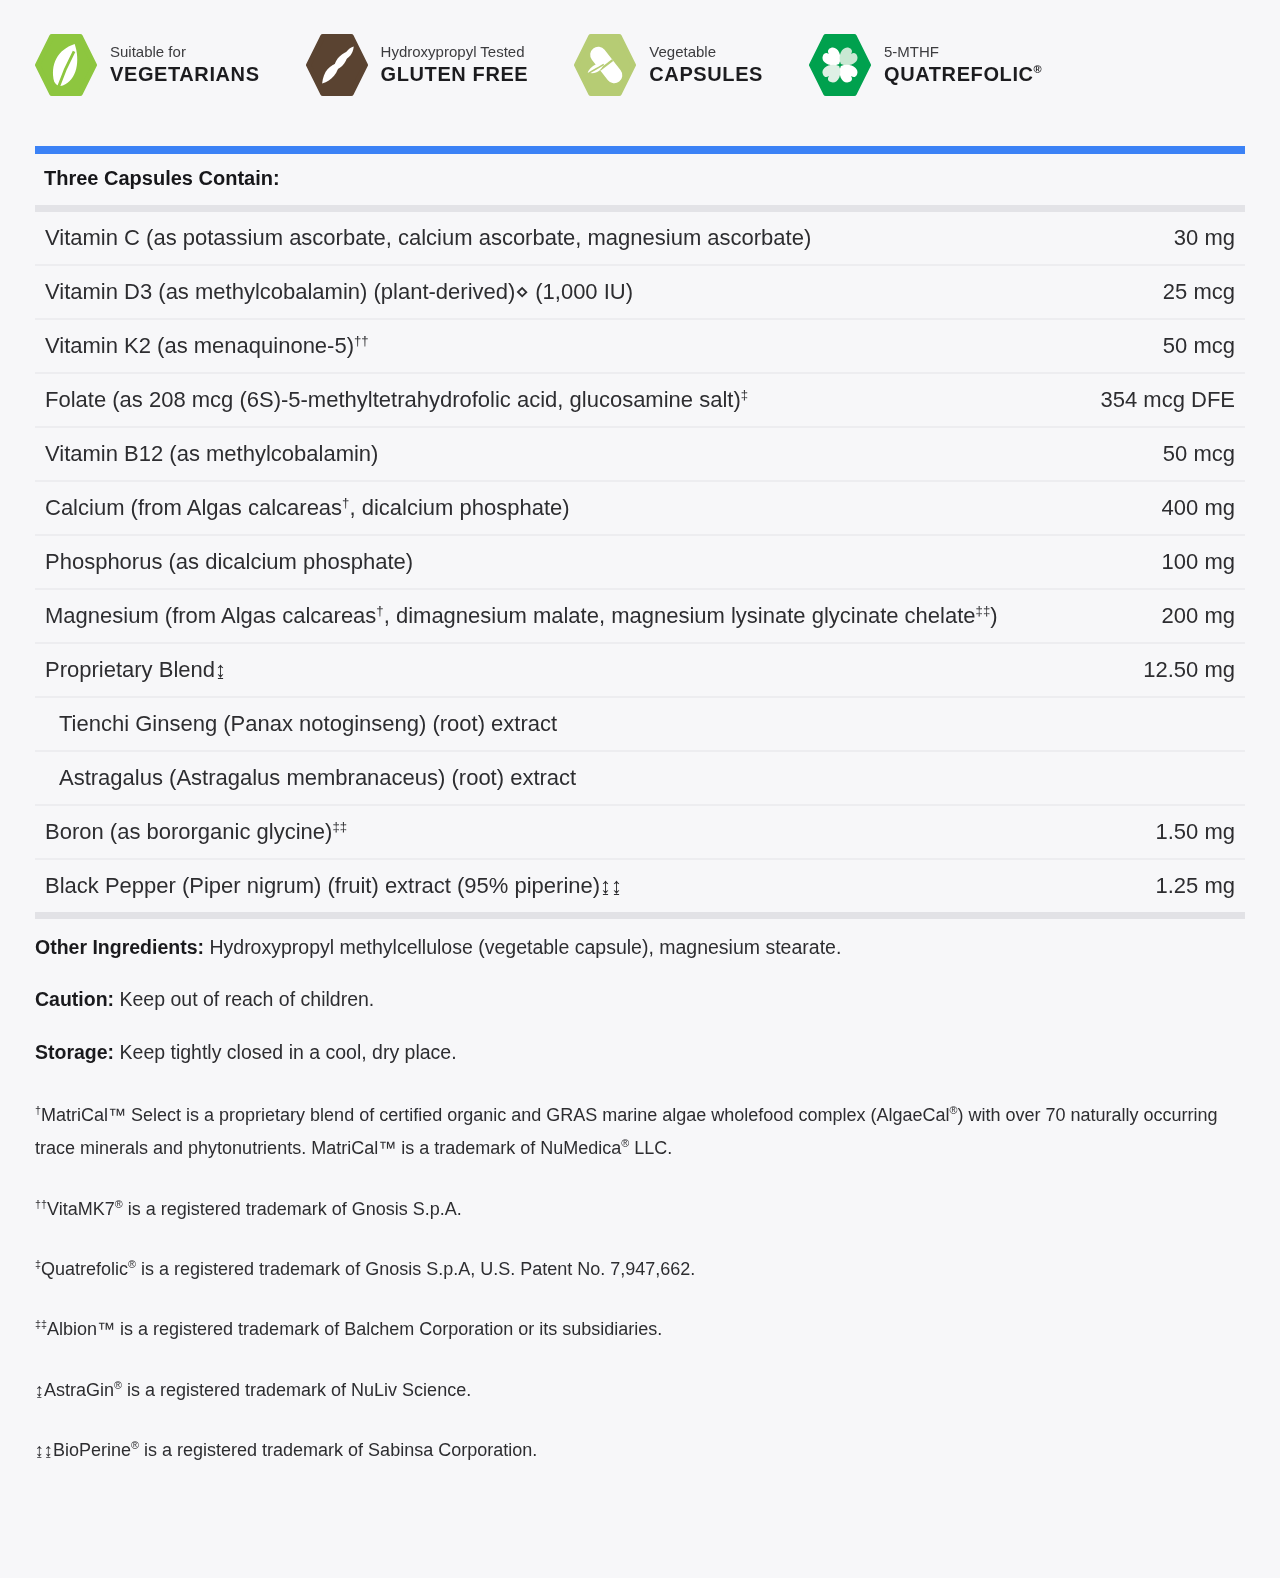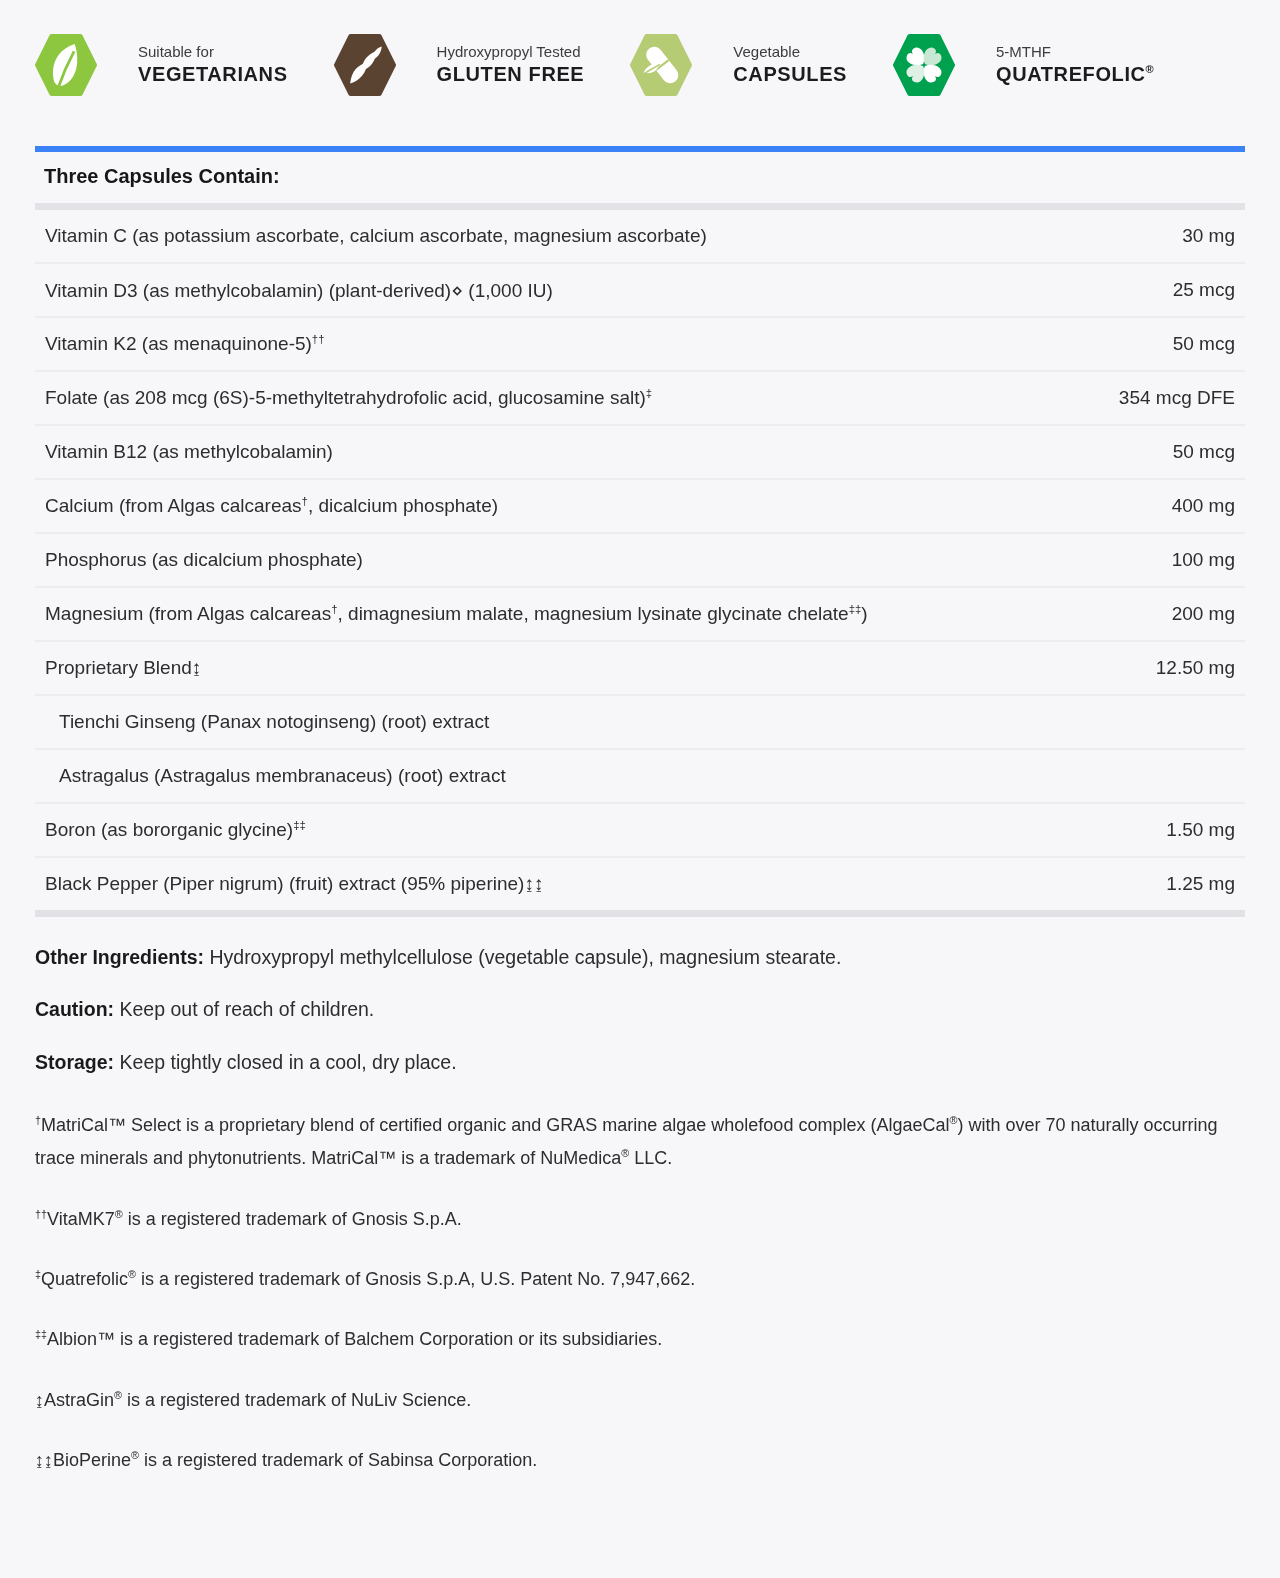--- a/index.html
+++ b/index.html
@@ -9,45 +9,45 @@
     font-family:"Liberation Sans","DejaVu Sans",sans-serif;
     color:#2d2d30;
     -webkit-font-smoothing:antialiased;
   }
   .page{padding:34px 35px 40px 35px;}
 
   
   .badges{display:flex;align-items:center;gap:46px;margin-bottom:50px;}
   .badge{display:flex;align-items:center;gap:13px;}
   .badge svg{display:block;width:62px;height:62px;}
-  .badge-text{display:flex;flex-direction:column;line-height:1.25;margin-left:28px;}
+  .badge-text{display:flex;flex-direction:column;line-height:1.25;}
   .badge-line1{font-size:15px;color:#3c3c3f;}
   .badge-line2{font-size:20px;font-weight:800;letter-spacing:.6px;color:#1c1c1f;}
   .badge-line2 sup{font-size:55%;font-weight:700;}
 
   
-  .supp-table{border-top:6px solid #3b82f6;border-bottom:7px solid #e2e2e6;}
+  .supp-table{border-top:8px solid #3b82f6;border-bottom:7px solid #e2e2e6;}
   .supp-header{
     font-size:20px;font-weight:700;color:#17171a;
     padding:13px 9px 15px 9px;border-bottom:7px solid #e3e3e7;
   }
   .row{
     display:flex;justify-content:space-between;align-items:center;
     min-height:52px;padding:0 10px;
     border-bottom:2px solid #ededf0;
-    font-size:19px;
+    font-size:22px;
   }
   .row:last-child{border-bottom:none;}
   .row.indent .cell-name{padding-left:14px;}
   .cell-name{color:#2d2d30;}
   .cell-amount{color:#2d2d30;white-space:nowrap;padding-left:20px;}
   .cell-name sup{font-size:60%;line-height:0;}
 
   
-  .sections{margin-top:28px;}
+  .sections{margin-top:16px;}
   .sections p{margin:0 0 27px 0;font-size:19.5px;line-height:1.3;color:#2d2d30;}
   .sections b{color:#1a1a1d;font-weight:700;}
 
   
   .notes{margin-top:34px;}
   .notes p{margin:0 10px 27px 0;font-size:18px;line-height:1.85;color:#2d2d30;max-width:1185px;}
   .notes sup{font-size:60%;line-height:0;}
 </style>
 </head>
 <body>

